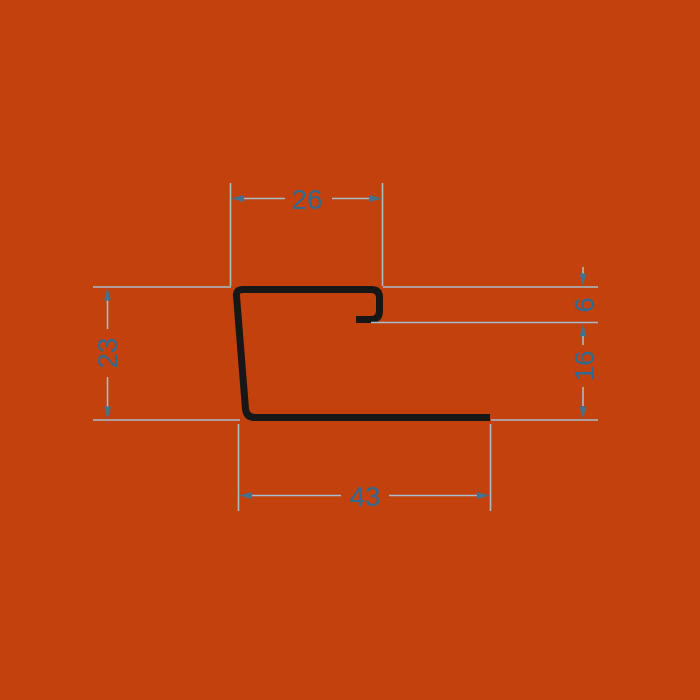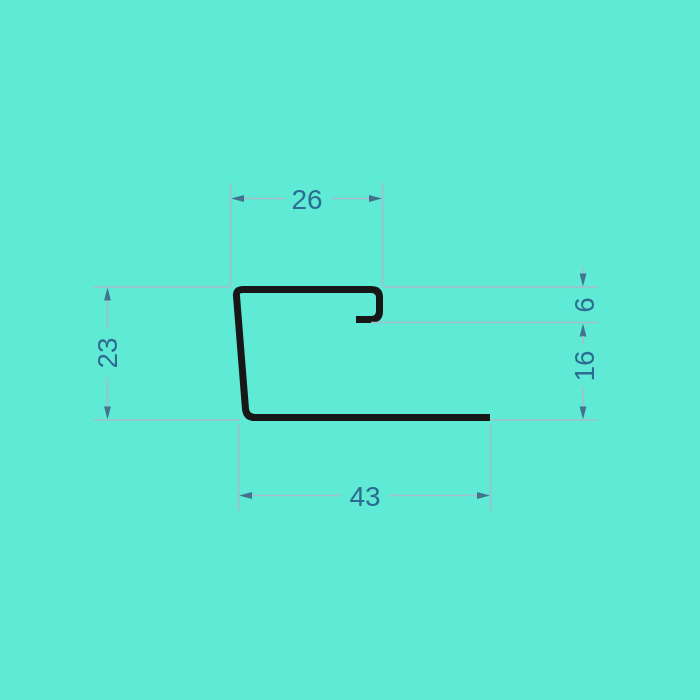--- a/index.html
+++ b/index.html
@@ -7,21 +7,21 @@
     padding: 0;
     background: #ffffff;
     width: 700px;
     height: 700px;
     font-family: "Liberation Sans", sans-serif;
   }
   .stage {
     position: relative;
     width: 700px;
     height: 700px;
-    background: #5eead4;
+    background: #c2410c;
     overflow: hidden;
   }
   svg { display: block; }
   .profile-path {
     fill: none;
     stroke: #171717;            
     stroke-width: 7;
     stroke-linejoin: round;
     stroke-linecap: butt;
   }

